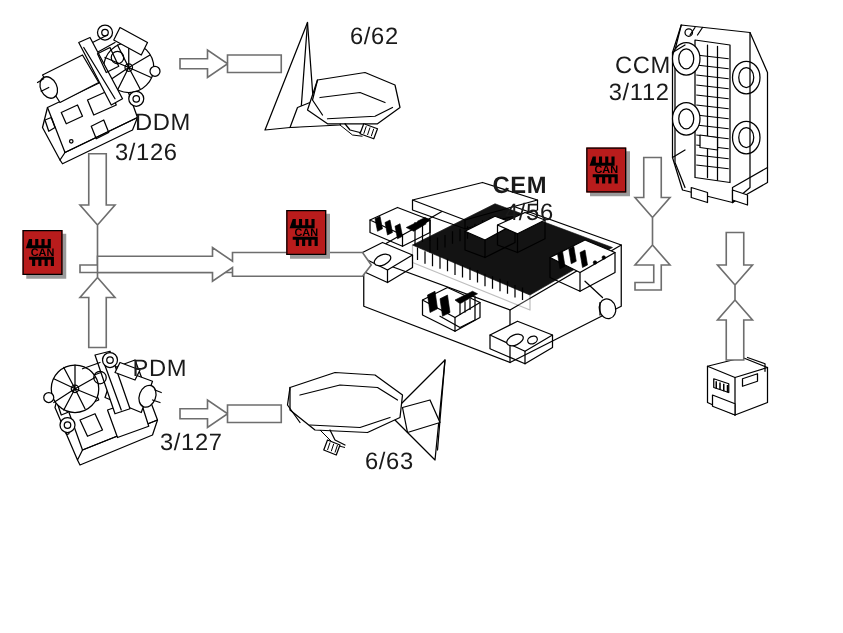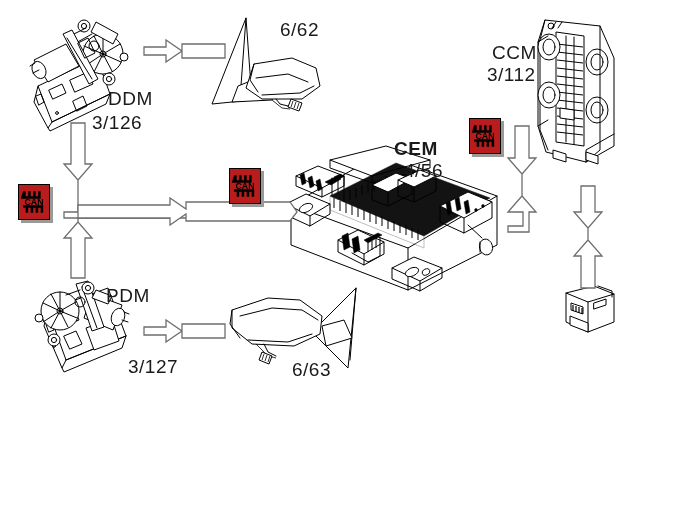--- a/index.html
+++ b/index.html
@@ -306,16 +306,16 @@
   </div>
 
   <div class="lbl" style="left:108px;top:88px;text-align:right;">DDM</div>
   <div class="lbl" style="left:92px;top:112px;">3/126</div>
   <div class="lbl" style="left:280px;top:19px;">6/62</div>
   <div class="lbl" style="left:492px;top:42px;">CCM</div>
   <div class="lbl" style="left:487px;top:64px;">3/112</div>
   <div class="lbl" style="left:394px;top:138px;font-weight:bold;">CEM</div>
   <div class="lbl" style="left:404px;top:160px;">4/56</div>
   <div class="lbl" style="left:106px;top:285px;">PDM</div>
-  <div class="lbl" style="left:128px;top:356px;">3/127</div>
+  <div class="lbl" style="left:128px;top:344px;">3/127</div>
   <div class="lbl" style="left:292px;top:359px;">6/63</div>
 
 </div>
 
 </body></html>

